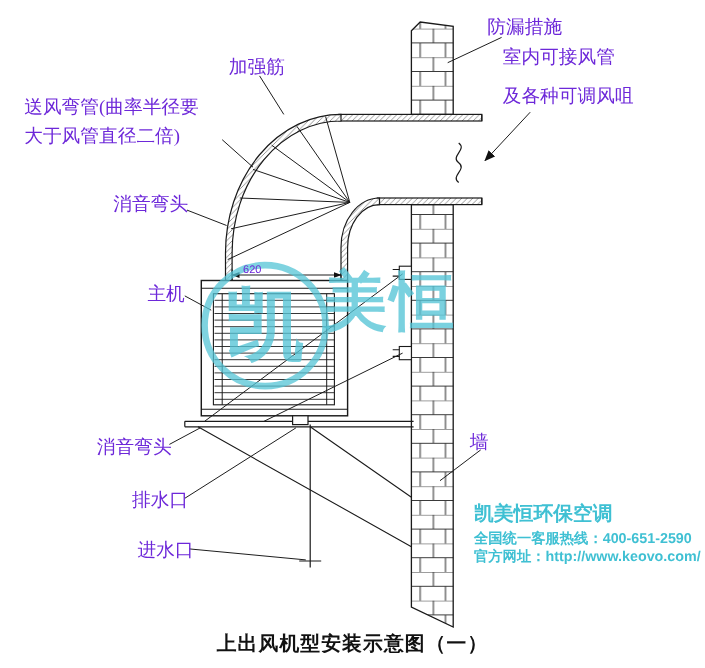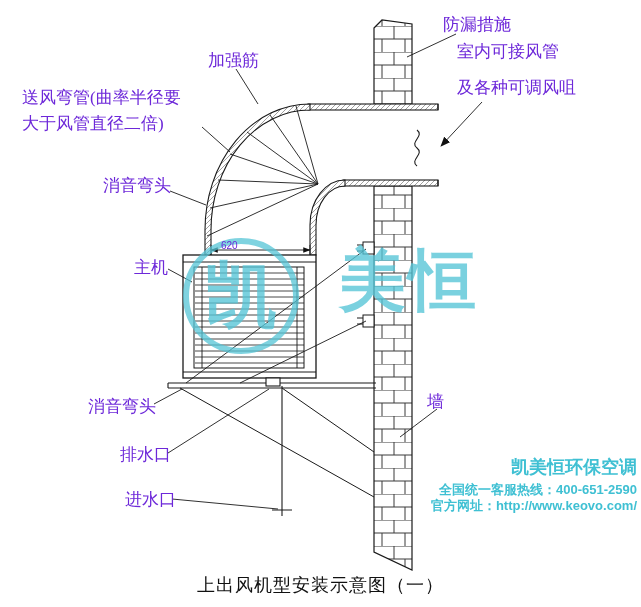--- a/index.html
+++ b/index.html
@@ -6,28 +6,28 @@
   .stage{position:relative;width:641px;height:607px;background:#fff;overflow:hidden;
          font-family:"Liberation Sans","DejaVu Sans",sans-serif;}
   .stage svg{position:absolute;left:0;top:0;}
   .lbl{position:absolute;font-family:"Liberation Serif","DejaVu Serif",serif;
        font-size:17px;color:#6d28d9;white-space:nowrap;line-height:1.45;}
   .lbl.small{font-size:10px;font-family:"Liberation Sans",sans-serif;}
   .wm-circle{position:absolute;left:183px;top:238px;width:104px;height:104px;
        border:6px solid rgba(84,196,214,0.75);border-radius:50%;
        display:flex;align-items:center;justify-content:center;
        font-size:72px;font-weight:700;color:rgba(84,196,214,0.78);}
-  .wm-rest{position:absolute;left:294px;top:246px;font-size:67px;font-weight:700;
-       letter-spacing:3px;line-height:1;color:rgba(84,196,214,0.78);margin-left:45px;}
-  .brand{position:absolute;right:4px;top:455px;text-align:right;color:#3fc0d3;}
+  .wm-rest{position:absolute;left:294px;top:246px;font-size:58px;font-weight:700;
+       letter-spacing:3px;line-height:1;color:rgba(84,196,214,0.78);}
+  .brand{position:absolute;right:4px;top:455px;text-align:left;color:#3fc0d3;}
   .brand .bname{font-size:18px;font-weight:700;margin-bottom:3px;}
   .brand .bline{font-size:13px;line-height:16px;font-weight:600;}
   .caption{position:absolute;left:0;right:0;top:573px;text-align:center;
        font-family:"Liberation Serif","DejaVu Serif",serif;
-       font-size:18px;font-weight:400;letter-spacing:1px;color:#111;}
+       font-size:18px;font-weight:700;letter-spacing:1px;color:#111;}
 </style>
 </head>
 <body>
 
 <div class="stage">
 
   <svg width="641" height="607" viewBox="0 0 641 607">
     <defs>
       <pattern id="brick" x="374" y="26" width="40" height="26" patternUnits="userSpaceOnUse">
         <rect width="40" height="26" fill="#ffffff"></rect>

